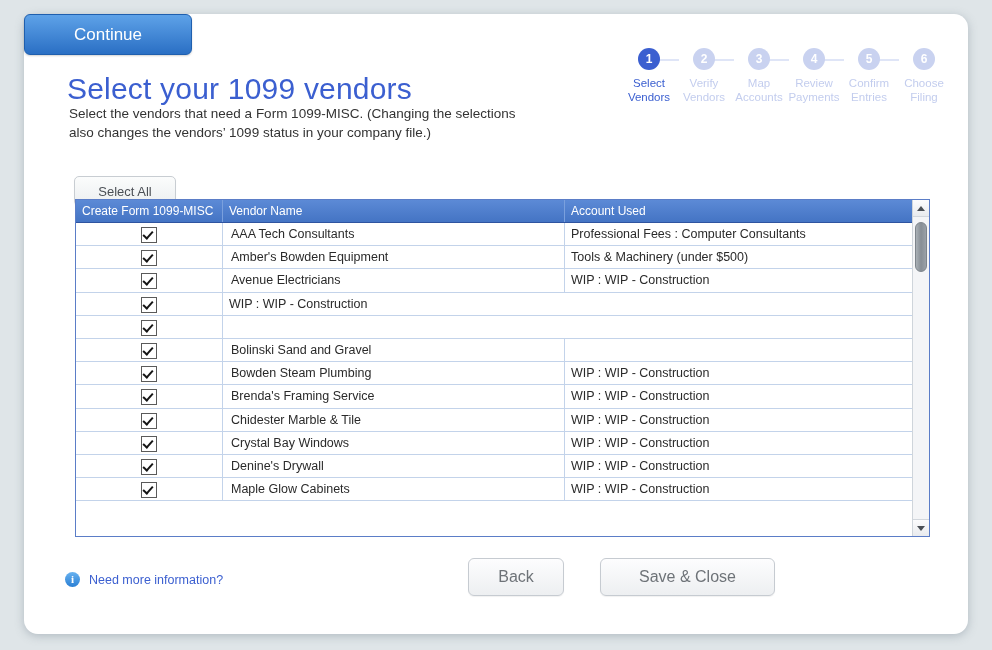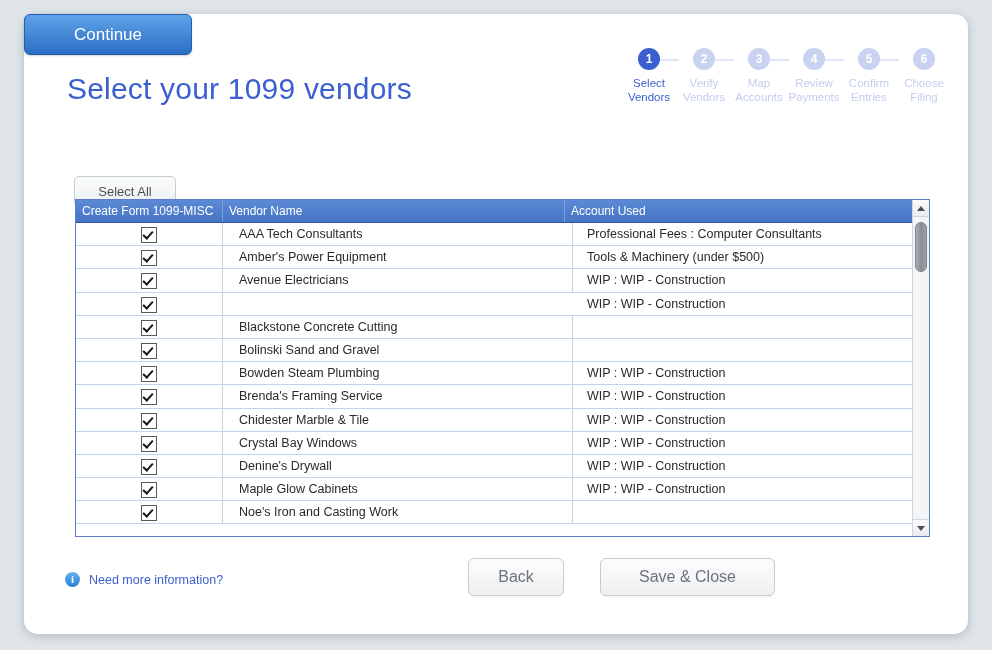--- a/index.html
+++ b/index.html
@@ -146,21 +146,20 @@
     position: relative;
     height: 315px;
     overflow: hidden;
   }
   .row {
     display: flex;
     height: 23.2px;
     border-bottom: 1px solid #c3d3ea;
     box-sizing: border-box;
     background: #ffffff;
-    justify-content: space-between;
   }
   .cell {
     font-size: 12.5px;
     line-height: 22px;
     color: #2a2a2a;
     box-sizing: border-box;
     overflow: hidden;
     white-space: nowrap;
   }
   .cell.c-check {
@@ -303,20 +302,21 @@
     font-size: 17px;
     box-shadow: 0 1px 2px rgba(0,0,0,0.18);
   }
 </style>
 </head>
 <body>
 
 <div id="dialog-panel">
 
   <h1 id="page-title">Select your 1099 vendors</h1>
+  <div id="page-subtitle">Select the vendors that need a Form 1099-MISC. (Changing the selections also changes the vendors’ 1099 status in your company file.)</div>
 
   <div id="stepper">
       <div class="step-connector" style="left: 34px; width: 23px;"></div>
       <div class="step active" style="left: 0px;">
         <div class="step-circle">1</div>
         <div class="step-label">
           <div>Select</div>
           <div>Vendors</div>
         </div>
       </div>
@@ -372,35 +372,34 @@
     </div>
 
     <div id="table-body">
         <div class="row">
           <div class="cell c-check"><span class="checkbox checked"></span></div>
           <div class="cell c-name">AAA Tech Consultants</div>
           <div class="cell c-acct">Professional Fees : Computer Consultants</div>
         </div>
         <div class="row">
           <div class="cell c-check"><span class="checkbox checked"></span></div>
-          <div class="cell c-name">Amber's Power Equipment</div>
+          <div class="cell c-name">Amber's Bowden Equipment</div>
           <div class="cell c-acct">Tools &amp; Machinery (under $500)</div>
         </div>
         <div class="row">
           <div class="cell c-check"><span class="checkbox checked"></span></div>
           <div class="cell c-name">Avenue Electricians</div>
           <div class="cell c-acct">WIP : WIP - Construction</div>
         </div>
         <div class="row">
           <div class="cell c-check"><span class="checkbox checked"></span></div>
           <div class="cell c-acct">WIP : WIP - Construction</div>
         </div>
         <div class="row">
           <div class="cell c-check"><span class="checkbox checked"></span></div>
-          <div class="cell c-name">Blackstone Concrete Cutting</div>
           <div class="cell c-acct"></div>
         </div>
         <div class="row">
           <div class="cell c-check"><span class="checkbox checked"></span></div>
           <div class="cell c-name">Bolinski Sand and Gravel</div>
           <div class="cell c-acct"></div>
         </div>
         <div class="row">
           <div class="cell c-check"><span class="checkbox checked"></span></div>
           <div class="cell c-name">Bowden Steam Plumbing</div>
@@ -423,25 +422,20 @@
         </div>
         <div class="row">
           <div class="cell c-check"><span class="checkbox checked"></span></div>
           <div class="cell c-name">Denine's Drywall</div>
           <div class="cell c-acct">WIP : WIP - Construction</div>
         </div>
         <div class="row">
           <div class="cell c-check"><span class="checkbox checked"></span></div>
           <div class="cell c-name">Maple Glow Cabinets</div>
           <div class="cell c-acct">WIP : WIP - Construction</div>
-        </div>
-        <div class="row">
-          <div class="cell c-check"><span class="checkbox checked"></span></div>
-          <div class="cell c-name">Noe's Iron and Casting Work</div>
-          <div class="cell c-acct"></div>
         </div>
       </div>
 
     <div id="table-scrollbar">
       <div class="sb-btn up">
         <span class="sb-arrow up"></span>
       </div>
       <div id="scroll-thumb"></div>
       <div class="sb-btn down">
         <span class="sb-arrow down"></span>

